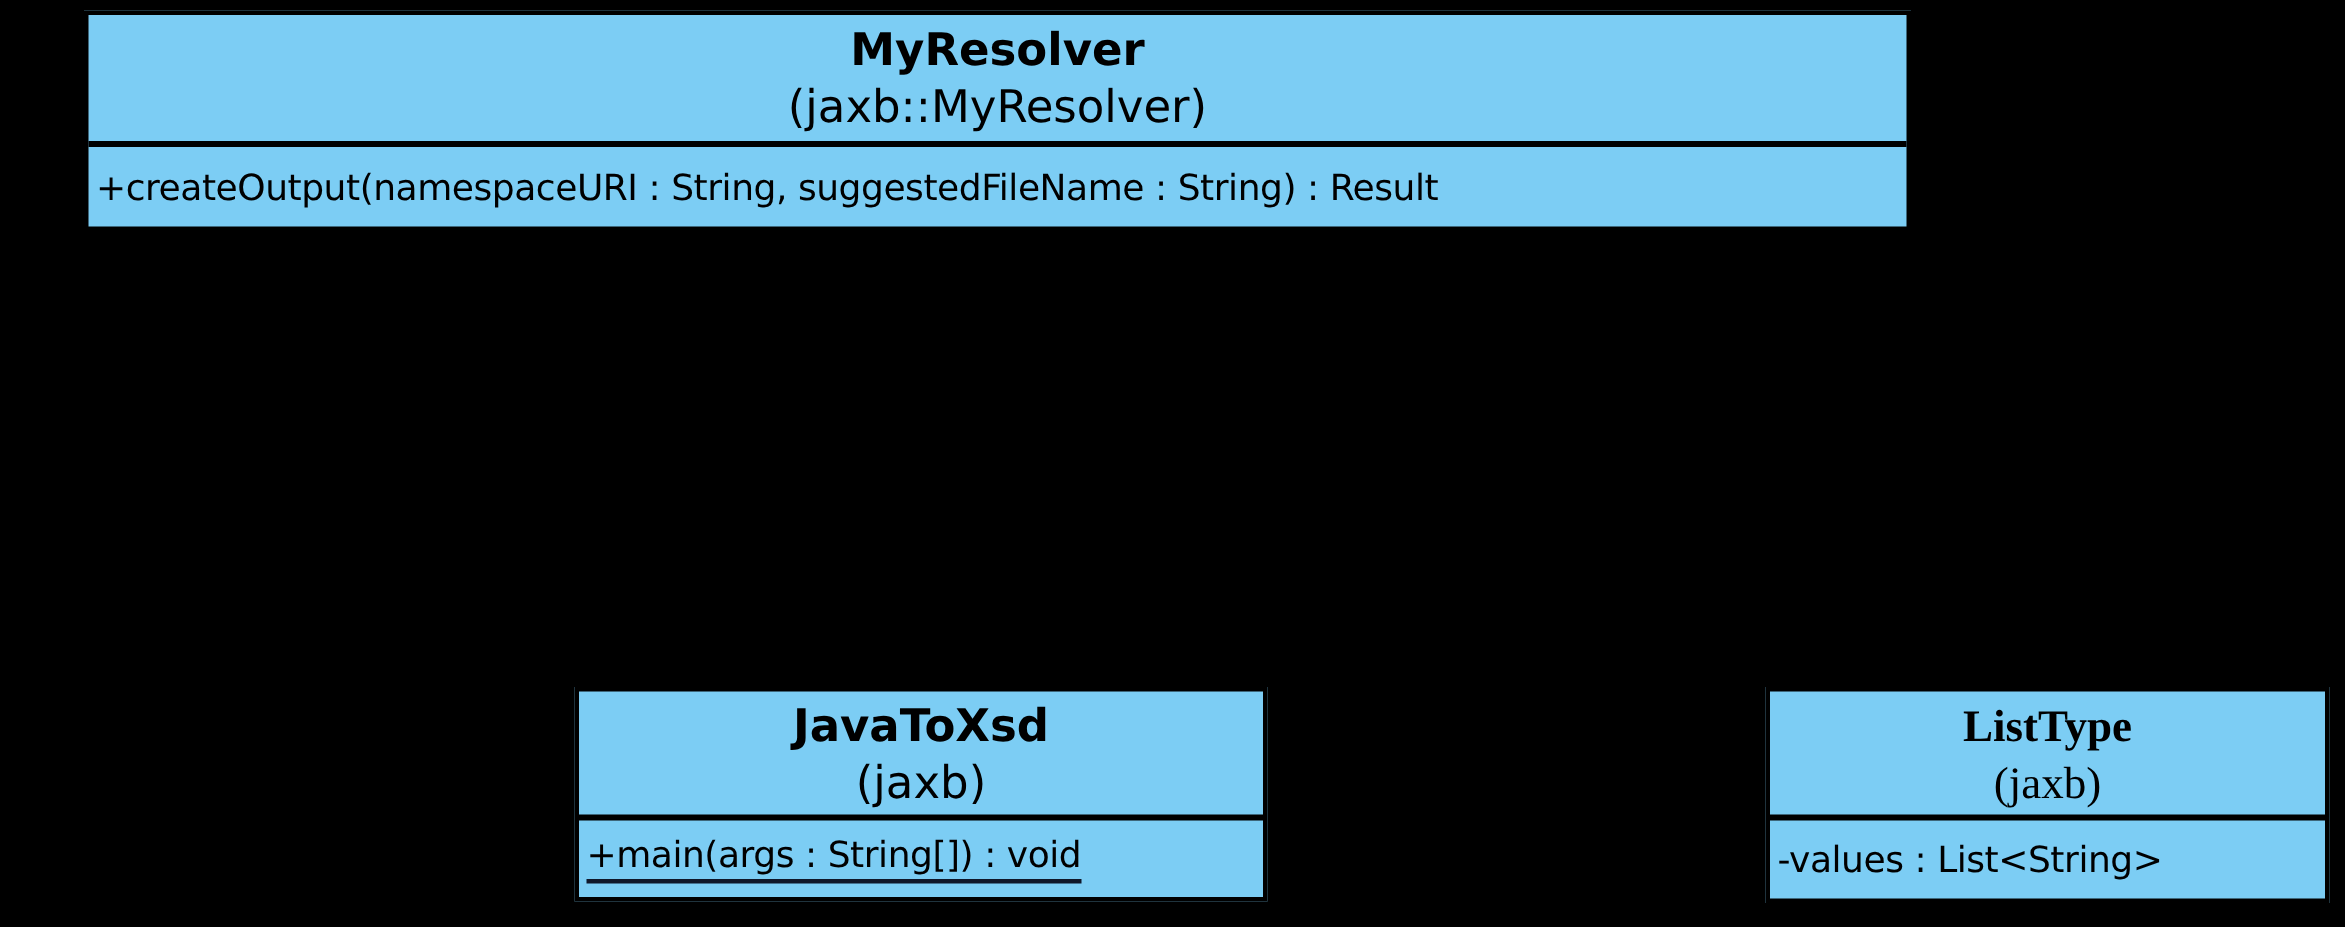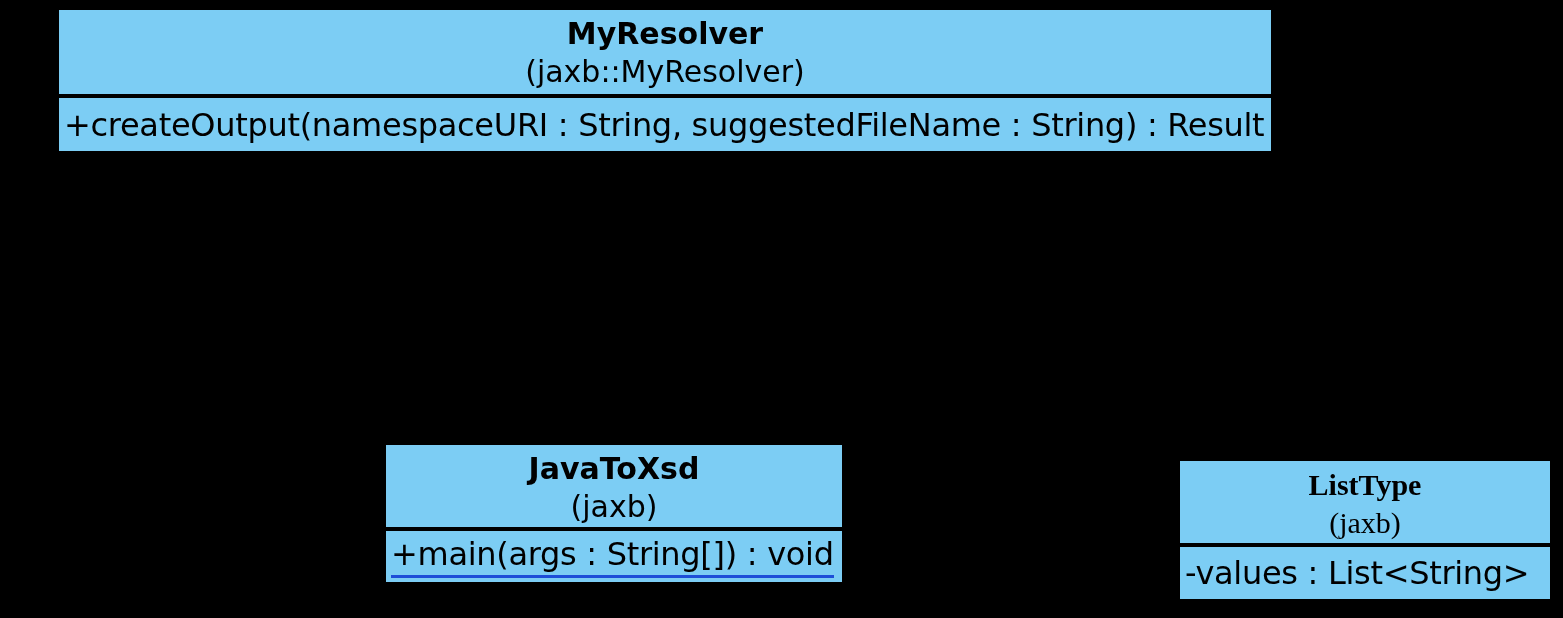--- a/index.html
+++ b/index.html
@@ -42,33 +42,33 @@
   }
   .members-compartment {
     border-top: 4px solid #000000;
     flex: 1 1 auto;
     display: flex;
     align-items: center;
     padding-left: 5px;
     overflow: hidden;
   }
   .member-text {
-    font-size: 32px;
+    font-size: 24px;
     letter-spacing: -0.3px;
     white-space: nowrap;
   }
   .member-text.static {
     display: inline-block;
-    border-bottom: 3px solid #1d4ed8;
+    border-bottom: 3px solid #0f172a;
     padding-bottom: 2px;
   }
   
   #box-myresolver { left: 8px;    top: 7px;   width: 1218px; height: 147px; margin-left: 48px; }
   #box-myresolver .title-compartment { height: 80px; }
-  #box-javatoxsd  { left: 383px;  top: 442px; width: 462px;  height: 143px; }
+  #box-javatoxsd  { left: 383px;  top: 458px; width: 462px;  height: 143px; }
   #box-javatoxsd .title-compartment { height: 78px; }
   #box-listtype   { left: 1177px; top: 458px; width: 376px;  height: 144px; }
   #box-listtype .title-compartment { height: 78px; font-family: Liberation Serif, serif; }
 </style>
 </head>
 <body>
 
 <div id="canvas">
 
   <div class="class-box" id="box-myresolver">

